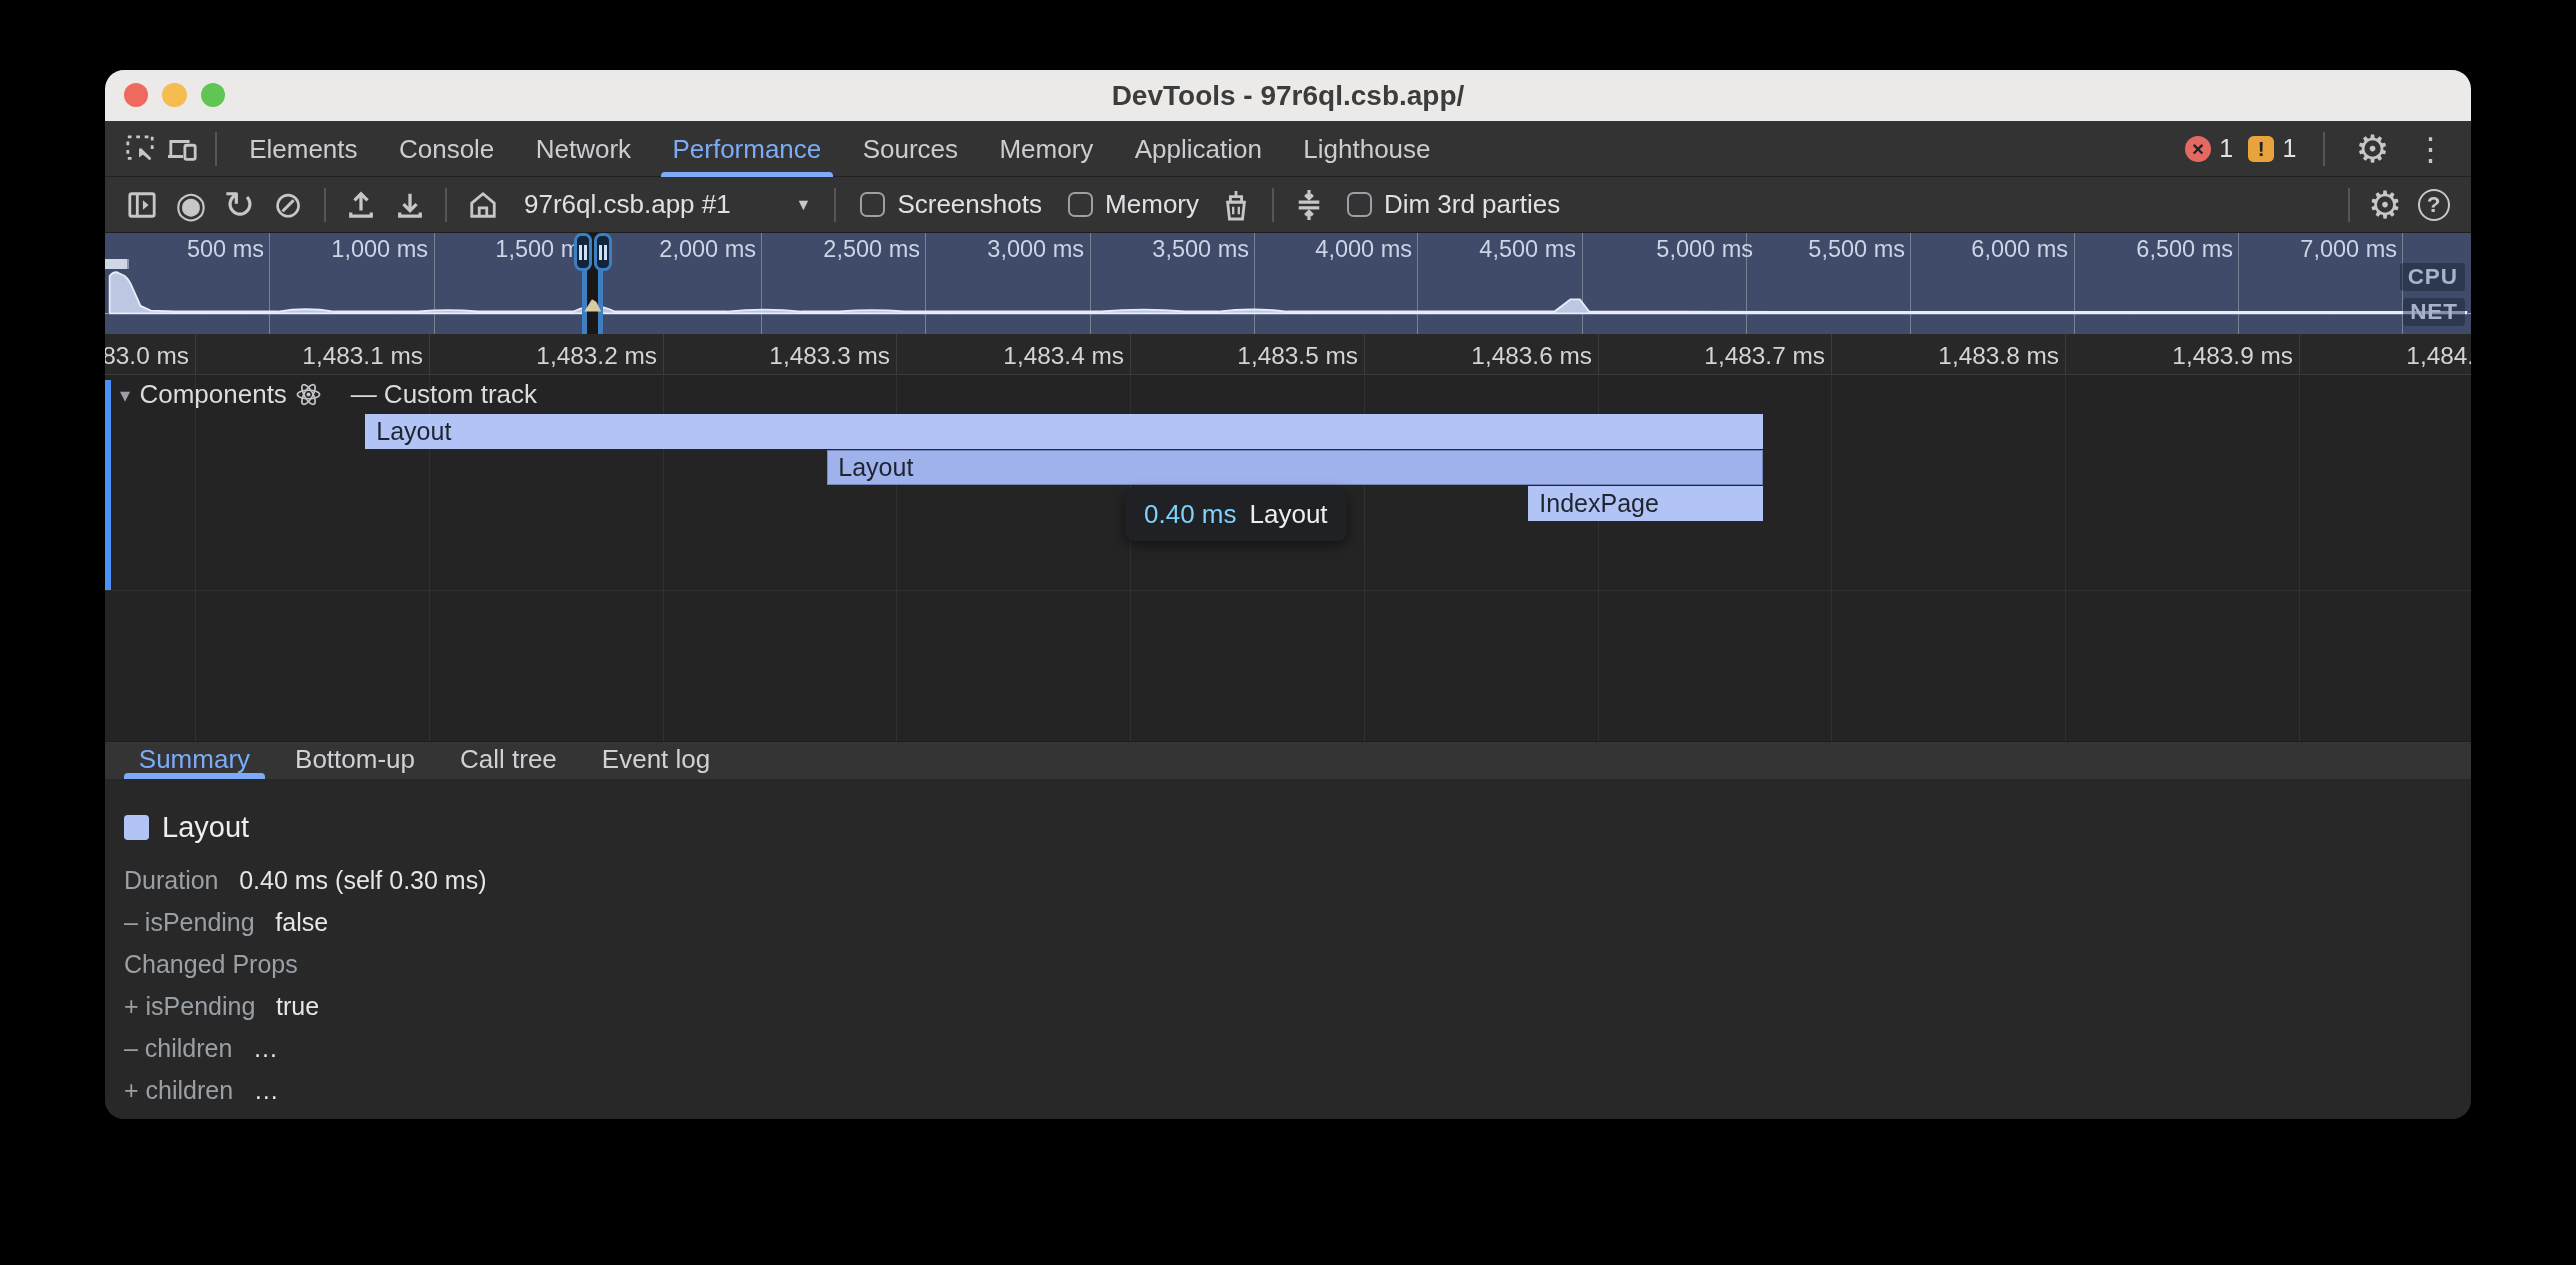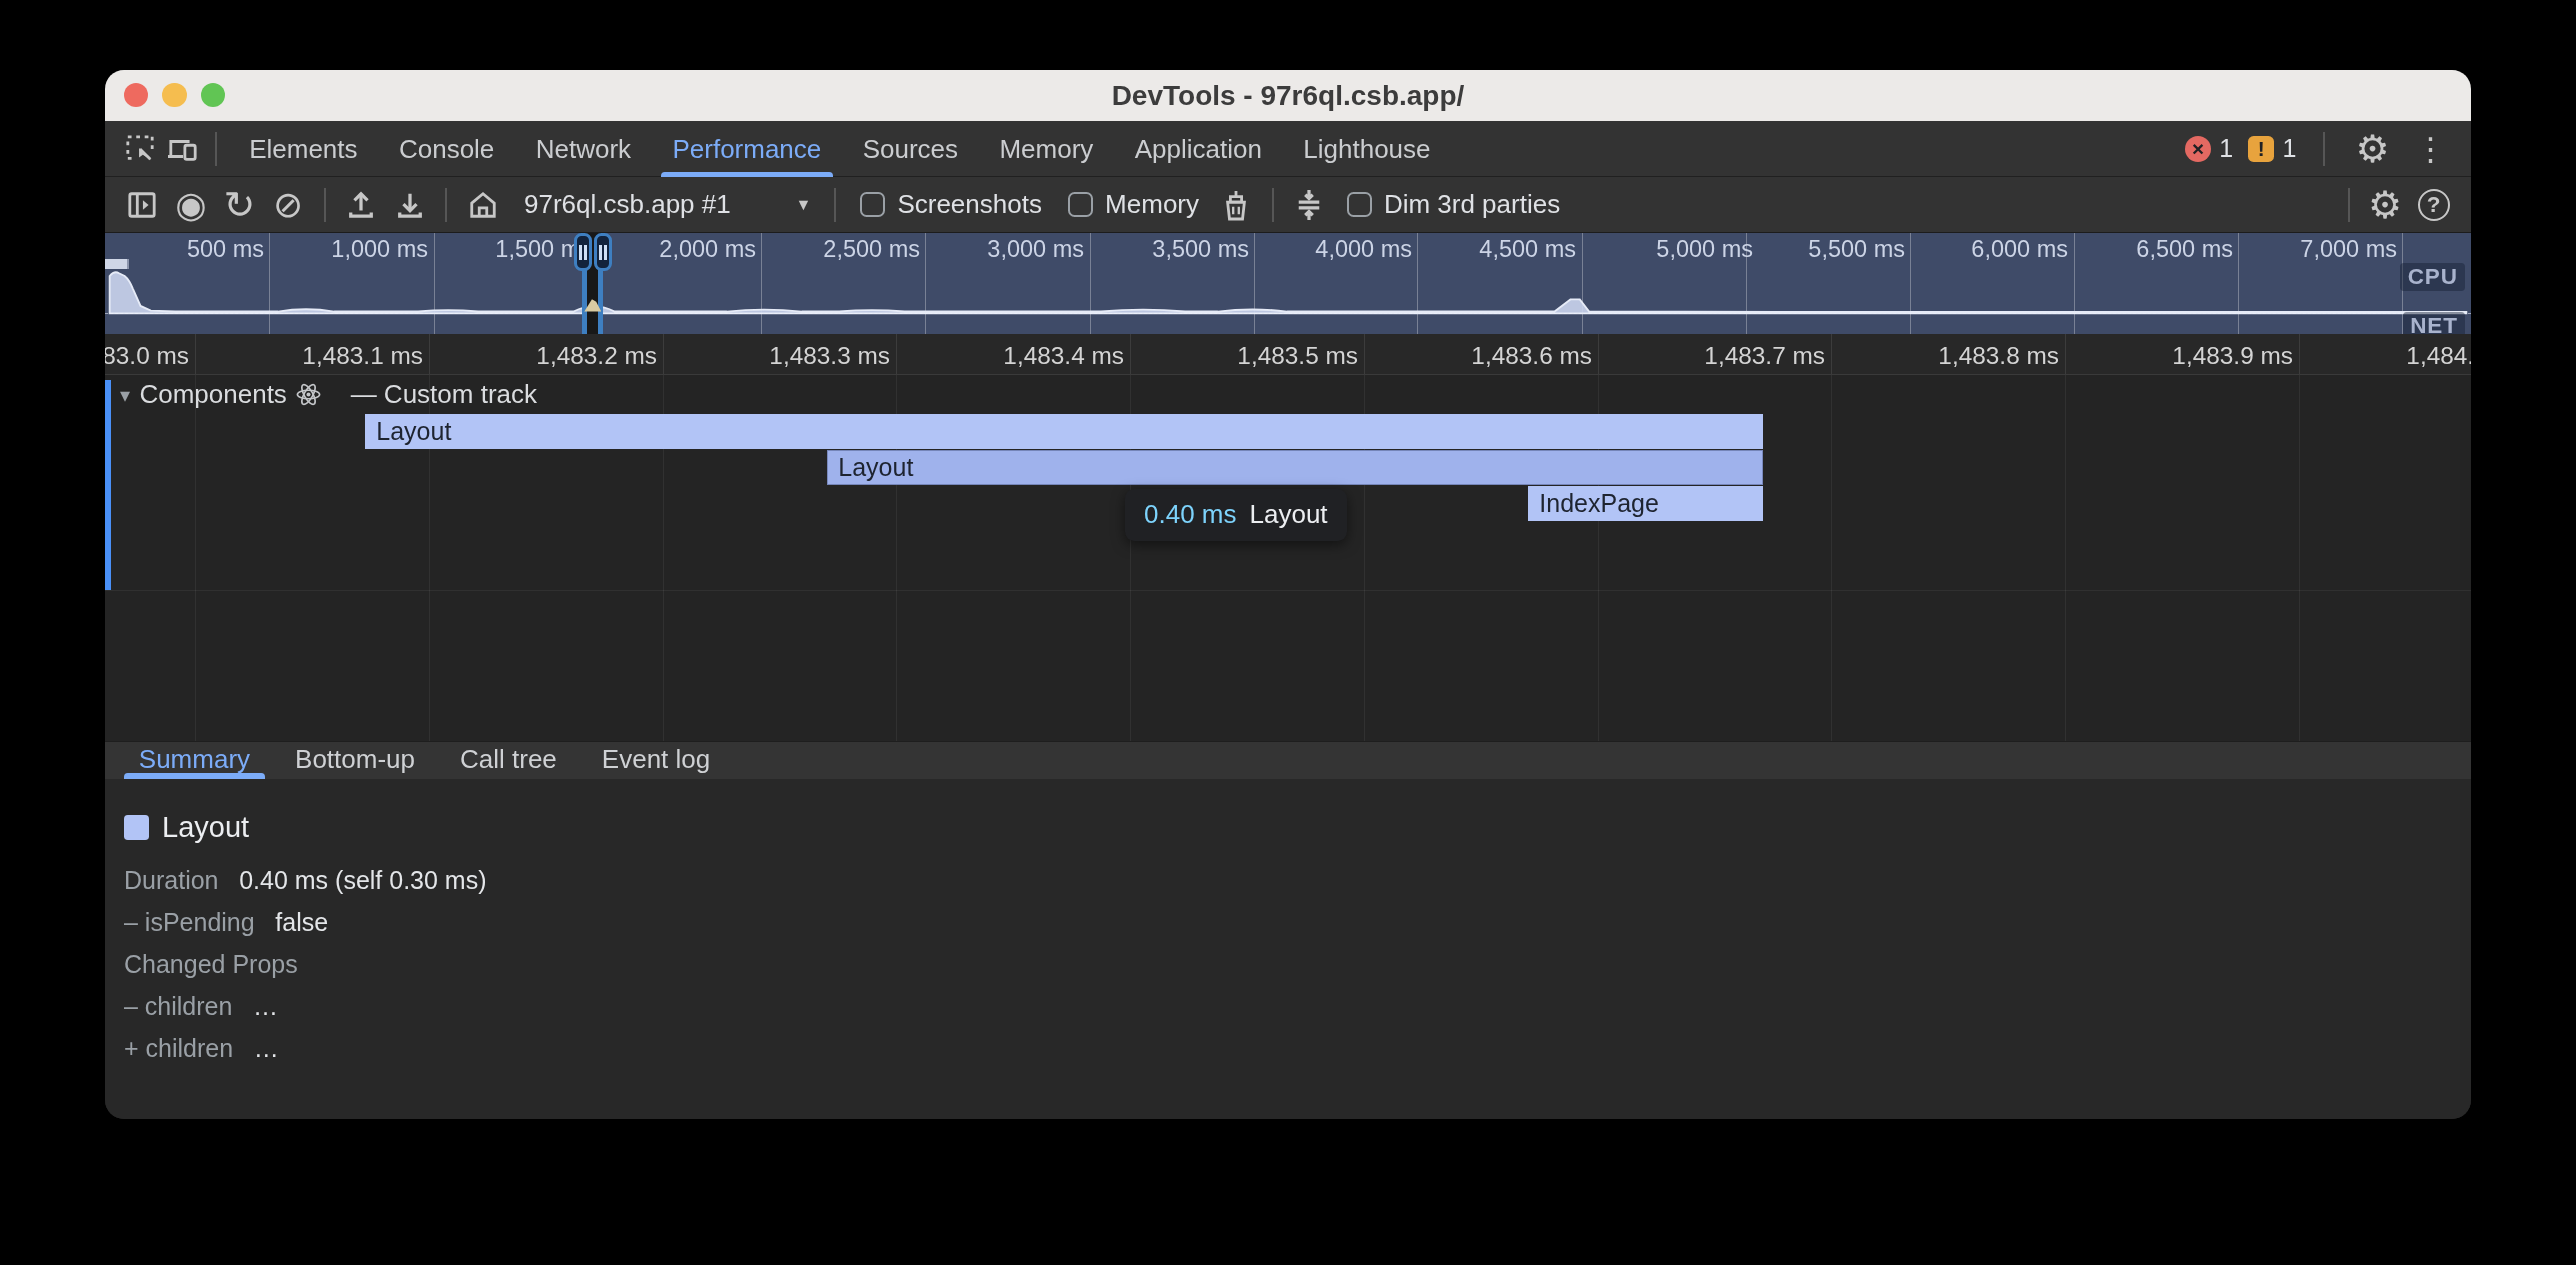--- a/index.html
+++ b/index.html
@@ -291,21 +291,21 @@
                L180,84 Q210,79 240,84 L330,84 Q362,81 394,84
                L470,84 L496,84 Q518,73 540,84
                L660,84 Q700,80 740,84 L780,84 Q815,81 850,84
                L1060,84 Q1105,80 1150,84 L1185,84 Q1222,79.5 1259,84
                L1545,84 L1562,71 L1572,71 L1582,84
                L1900,84.5 L2520,84.5 L2520,86 Z" fill="rgba(203,213,238,0.9)" stroke="#e6ebf7" stroke-width="2"></path>
     </svg>
     <div class="film-thumb"></div>
     <div class="ov-dashed"></div>
     <div class="lane-chip" style="top:30px;">CPU</div>
-    <div class="lane-chip" style="top:79px;margin-left:44px;">NET</div>
+    <div class="lane-chip" style="top:65px;margin-left:44px;">NET</div>
 
     <div class="sel">
       <div class="gap"></div>
       <div class="drag-line" style="left:8.4px;"></div>
       <div class="drag-line" style="left:24.4px;"></div>
       <div class="peak"></div>
       <div class="grip" style="left:0;">
           <i></i>
           <i></i>
         </div>
@@ -413,20 +413,24 @@
         <div class="sum-row">
           <span class="sum-label">– isPending</span>
           <span class="sum-value">false</span>
         </div>
 
         <div class="sum-row">
           <span class="sum-label">Changed Props</span>
           <span class="sum-value"></span>
         </div>
 
+        <div class="sum-row">
+          <span class="sum-label">+ isPending</span>
+          <span class="sum-value">true</span>
+        </div>
 
         <div class="sum-row">
           <span class="sum-label">– children</span>
           <span class="sum-value">…</span>
         </div>
 
         <div class="sum-row">
           <span class="sum-label">+ children</span>
           <span class="sum-value">…</span>
         </div>

